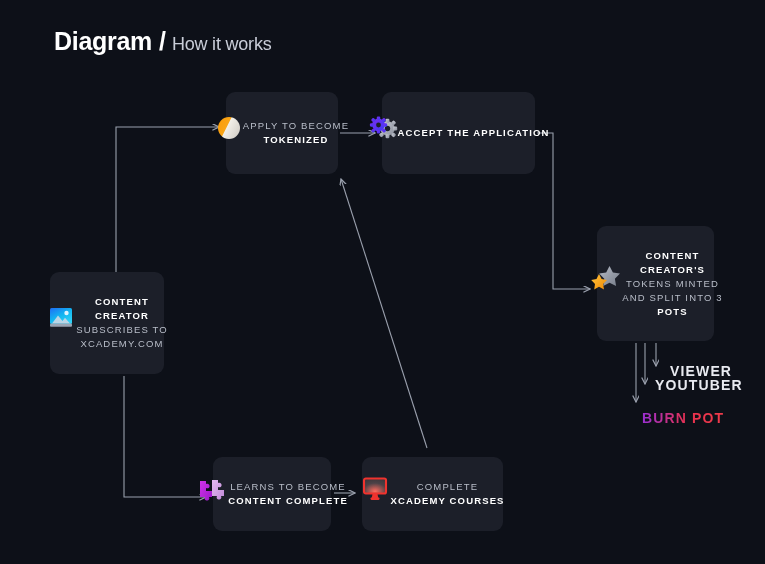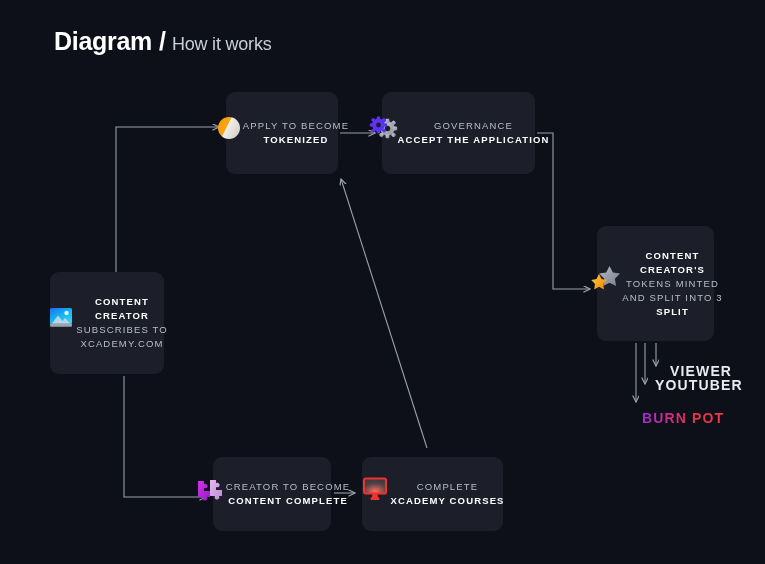--- a/index.html
+++ b/index.html
@@ -218,21 +218,20 @@
           <rect x="15.5" y="9.3" width="3.6" height="3.4" rx="1.1"></rect>
           <rect x="3.6" y="4.2" width="3.4" height="3.6" rx="1.1" transform="rotate(-45 5.3 6)"></rect>
           <rect x="14.2" y="14.8" width="3.4" height="3.6" rx="1.1" transform="rotate(-45 15.9 16.6)"></rect>
           <rect x="14.2" y="4.2" width="3.4" height="3.6" rx="1.1" transform="rotate(45 15.9 6)"></rect>
           <rect x="3.6" y="14.8" width="3.4" height="3.6" rx="1.1" transform="rotate(45 5.3 16.6)"></rect>
         </g>
         <circle cx="10.5" cy="11" r="2.4" fill="#1c1f29"></circle>
       </svg>
     </div>
     <div class="lines">
-      <div class="ln reg">GOVERNANCE</div>
       <div class="ln bold">ACCEPT THE APPLICATION</div>
     </div>
   </div>
 
   <div class="node" id="node-creator">
     <div class="icon-wrap">
       <svg width="30" height="28" viewBox="0 0 30 28">
         <defs>
           <linearGradient id="gPic" x1="0" y1="0" x2="0.7" y2="1">
             <stop offset="0%" stop-color="#1e6df5"></stop>
@@ -269,21 +268,21 @@
         </defs>
         <path d="M21.5,2 L24.9,8.5 L32,9.6 L26.9,14.8 L28.1,22 L21.5,18.7 L15.2,22 L16.3,14.8 L11.2,9.6 L18.2,8.5 Z" fill="url(#gStarGray)"></path>
         <path d="M11,10 L13.6,15 L19,15.9 L15.1,19.9 L16,25.4 L11,22.8 L6.2,25.4 L7,19.9 L3.2,15.9 L8.5,15 Z" fill="url(#gStarGold)"></path>
       </svg>
     </div>
     <div class="lines">
       <div class="ln bold">CONTENT</div>
       <div class="ln bold">CREATOR'S</div>
       <div class="ln reg">TOKENS MINTED</div>
       <div class="ln reg">AND SPLIT INTO 3</div>
-      <div class="ln bold">SPLIT</div>
+      <div class="ln bold">POTS</div>
     </div>
   </div>
 
   <div class="node" id="node-learns">
     <div class="icon-wrap">
       <svg width="32" height="28" viewBox="0 0 32 28">
         <defs>
           <linearGradient id="gPuzA" x1="0" y1="0" x2="1" y2="1">
             <stop offset="0%" stop-color="#cf33e8"></stop>
             <stop offset="100%" stop-color="#9b18c9"></stop>
@@ -293,21 +292,21 @@
             <stop offset="100%" stop-color="#c089d8"></stop>
           </linearGradient>
         </defs>
         <path d="M16,5 L22,5 L22,8 C24,7 25.6,8.4 25.6,10 C25.6,11.6 24,13 22,12 L22,15 L28,15 L28,21 L25,21
                  C26,23 24.6,24.6 23,24.6 C21.4,24.6 20,23 21,21 L16,21 Z" fill="url(#gPuzB)"></path>
         <path d="M4,6 L10,6 L10,9 C12,8 13.6,9.4 13.6,11 C13.6,12.6 12,14 10,13 L10,16 L16,16 L16,22 L13,22
                  C14,24 12.6,25.6 11,25.6 C9.4,25.6 8,24 9,22 L4,22 Z" fill="url(#gPuzA)"></path>
       </svg>
     </div>
     <div class="lines">
-      <div class="ln reg">CREATOR TO BECOME</div>
+      <div class="ln reg">LEARNS TO BECOME</div>
       <div class="ln bold">CONTENT COMPLETE</div>
     </div>
   </div>
 
   <div class="node" id="node-complete">
     <div class="icon-wrap">
       <svg width="30" height="28" viewBox="0 0 30 28">
         <defs>
           <radialGradient id="gScreen" cx="0.5" cy="0.85" r="0.9">
             <stop offset="0%" stop-color="#ff6b5e"></stop>

